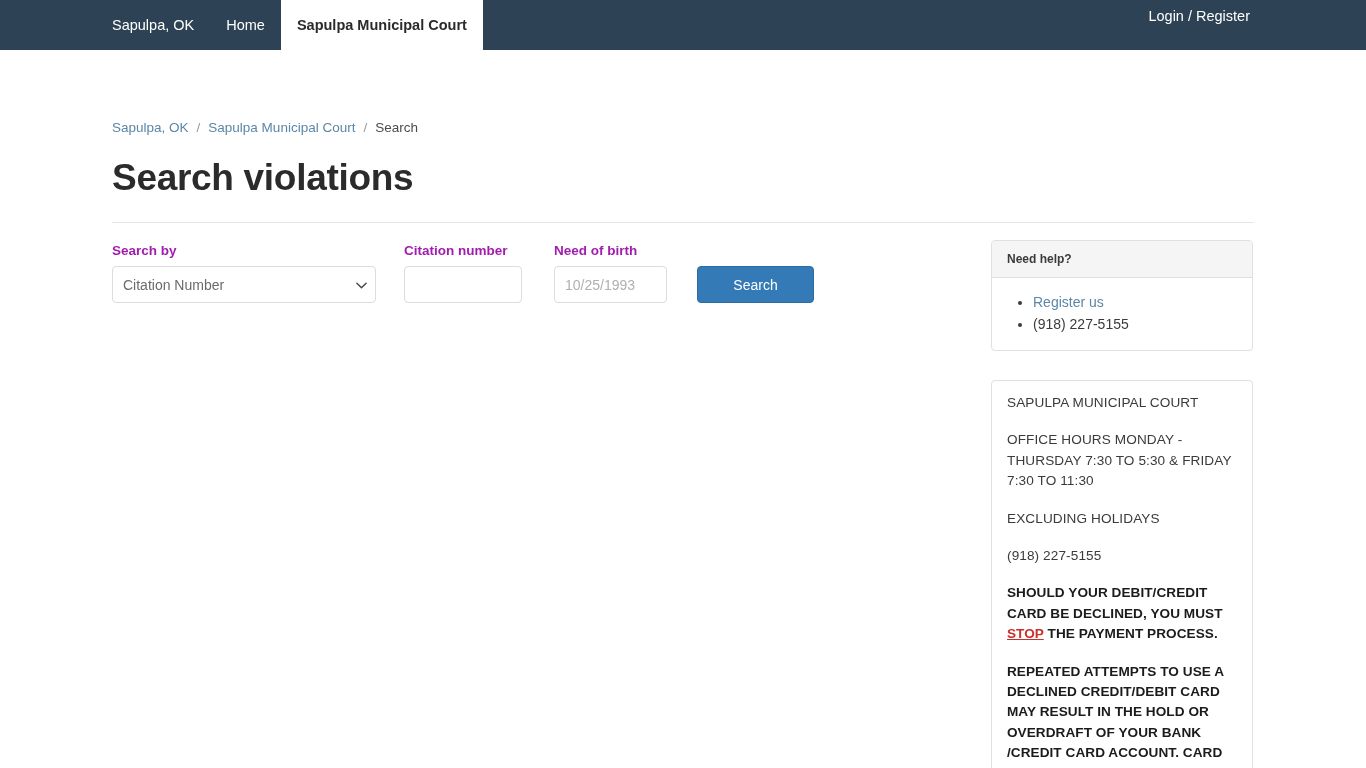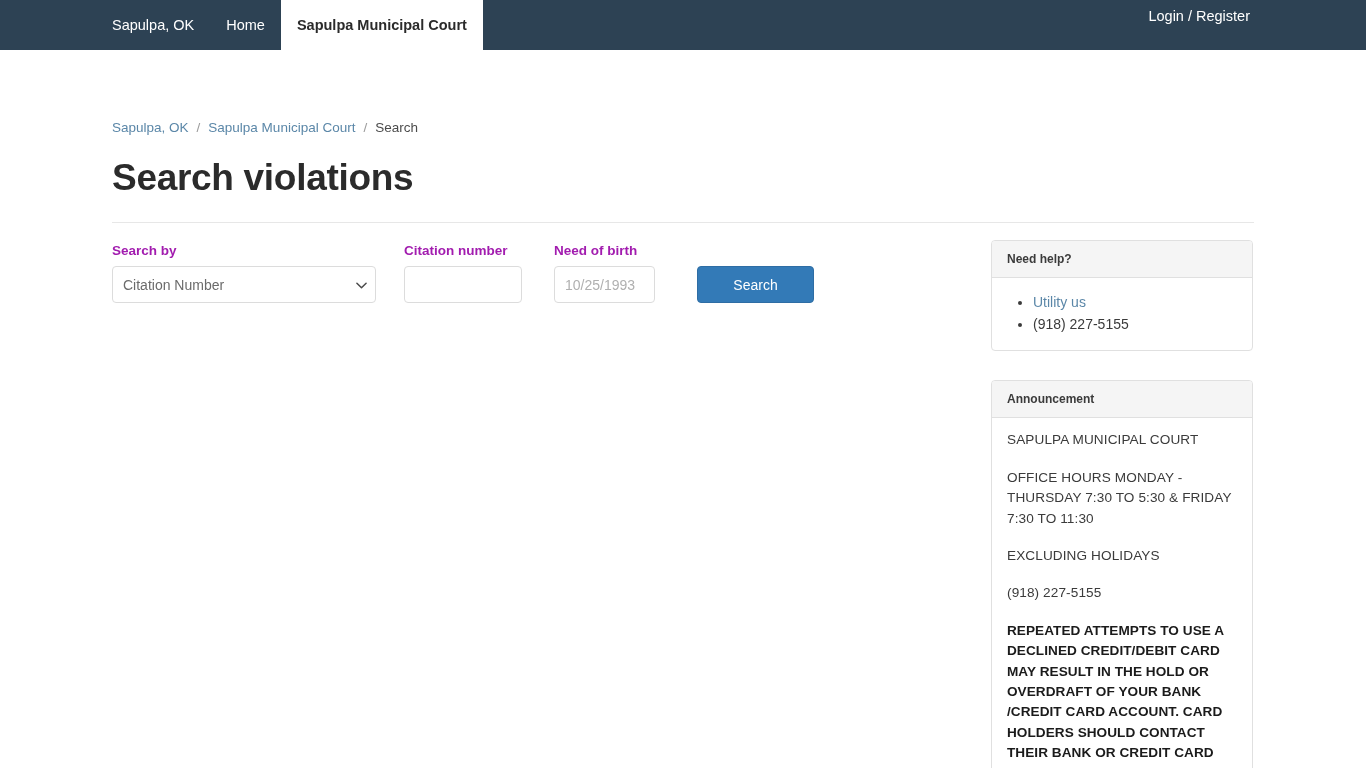--- a/index.html
+++ b/index.html
@@ -148,21 +148,21 @@
   }
   .chevron {
     position: absolute;
     right: 11px; top: 14px;
     width: 9px; height: 9px;
     pointer-events: none;
   }
   .chevron svg { display: block; }
 
   .inp-citation { left: 404px; top: 216px; width: 118px; }
-  .inp-dob      { left: 554px; top: 216px; width: 101px; }
+  .inp-dob      { left: 554px; top: 216px; width: 113px; }
   .inp-dob::placeholder { color: #b0b0b0; }
   .inp-citation::placeholder { color: #b0b0b0; }
 
   .btn-search {
     position: absolute;
     left: 697px; top: 216px;
     width: 117px; height: 37px;
     background: #337ab7;
     border: 1px solid #2e6da4;
     border-radius: 4px;
@@ -289,33 +289,33 @@
     <button class="btn-search">Search</button>
   </div>
 
   <div class="panel help-panel">
     <div class="panel-heading">
       <h3 class="panel-title">Need help?</h3>
     </div>
     <div class="panel-body">
       <ul class="help-list">
         <li>
-          <a>Utility us</a>
+          <a>Register us</a>
         </li>
         <li>(918) 227-5155</li>
       </ul>
     </div>
   </div>
 
   <div class="panel ann-panel">
-    <div class="panel-heading">
-      <h3 class="panel-title">Announcement</h3>
-    </div>
     <div class="panel-body">
       <p class="ann-p">SAPULPA MUNICIPAL COURT</p>
       <p class="ann-p">OFFICE HOURS MONDAY - THURSDAY 7:30 TO 5:30 &amp; FRIDAY 7:30 TO 11:30</p>
       <p class="ann-p">EXCLUDING HOLIDAYS</p>
       <p class="ann-p">(918) 227-5155</p>
+      <p class="ann-p ann-strong">
+        <span>SHOULD YOUR DEBIT/CREDIT CARD BE DECLINED, YOU MUST </span><a class="stop-link">STOP</a><span> THE PAYMENT PROCESS.</span>
+      </p>
       <p class="ann-p ann-strong">REPEATED ATTEMPTS TO USE A DECLINED CREDIT/DEBIT CARD MAY RESULT IN THE HOLD OR OVERDRAFT OF YOUR BANK /CREDIT CARD ACCOUNT.  CARD HOLDERS SHOULD CONTACT THEIR BANK OR CREDIT CARD COMPANY.  THE CITY OF SAPULPA</p>
     </div>
   </div>
 
 </div>
 
 </body></html>

